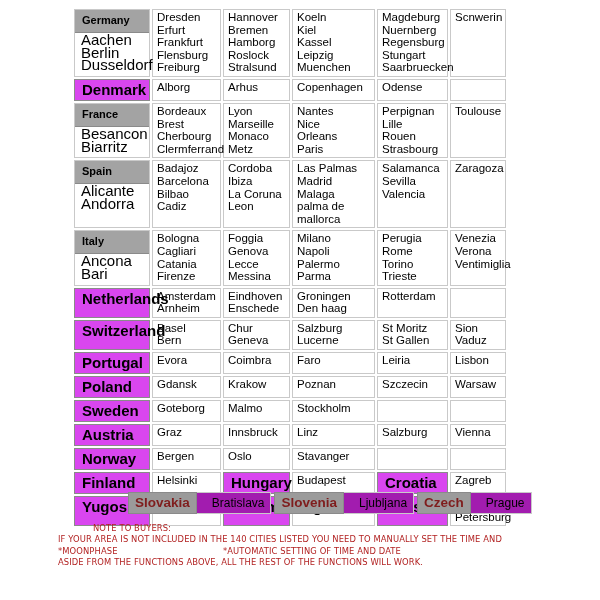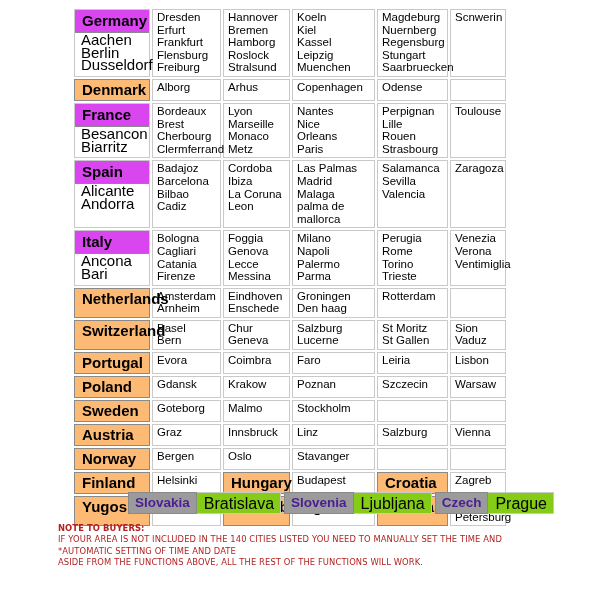--- a/index.html
+++ b/index.html
@@ -38,39 +38,39 @@
     padding: 1px 3px 2px 4px;
     font-size: 11.5px;
     line-height: 12.6px;
     color: #000000;
     background: #ffffff;
     border: 1px solid #c9c9c9;
     box-sizing: border-box;
     white-space: pre-line;
   }
   table.grid td.country {
-    background: #fdba74;
+    background: #d946ef;
     border: 1px solid #8a8a8a;
     font-weight: bold;
     font-size: 15px;
     line-height: 17px;
     color: #000000;
     padding: 1px 4px 2px 7px;
     white-space: nowrap;
   }
   table.grid td.country-stack {
     background: #ffffff;
     border: 1px solid #c9c9c9;
     padding: 0;
   }
   .country-stack .hdr {
-    background: #d946ef;
+    background: #a3a3a3;
     border-bottom: 1px solid #8a8a8a;
     font-weight: bold;
-    font-size: 15px;
+    font-size: 11px;
     line-height: 17px;
     padding: 2px 4px 3px 7px;
     white-space: nowrap;
   }
   .country-stack .extra {
     padding: 1px 3px 2px 6px;
     font-size: 15px;
     line-height: 12.6px;
     white-space: pre-line;
   }
@@ -92,47 +92,48 @@
     margin-right: 3px;
   }
   #bottom-strip .bc {
     background: #9b9b9b;
     border: 1px solid #8a8a8a;
     font-weight: bold;
     font-size: 13.5px;
     line-height: 15px;
     padding: 2px 6px 3px 6px;
     white-space: nowrap;
-    color: #4c1d95;
+    color: #7f1d1d;
   }
   #bottom-strip .bcity {
-    background: #84cc16;
+    background: #a21caf;
     border: 1px solid #c9c9c9;
     border-left: none;
-    font-size: 16px;
+    font-size: 12px;
     line-height: 15px;
-    padding: 3px 6px 2px 7px;
+    padding: 3px 6px 2px 15px;
     white-space: nowrap;
     color: #000;
   }
 
   
   #note {
     position: absolute;
     left: 58px;
     top: 523px;
     width: 500px;
     color: #b22222;
     font-family: "DejaVu Sans", sans-serif;
     font-size: 8.4px;
     line-height: 11.4px;
     letter-spacing: 0.1px;
   }
   #note .title {
-    font-weight: bold;
+    font-weight: normal;
+    margin-left: 35px;
   }
   #note .starline {
     display: flex;
   }
   #note .starline .s1 { width: 165px; }
 </style>
 </head>
 <body>
 
 <div id="page">
@@ -342,18 +343,19 @@
       <div class="pair">
         <div class="bc">Czech</div>
         <div class="bcity">Prague</div>
       </div>
     </div>
 
   <div id="note">
     <div class="title">NOTE TO BUYERS:</div>
     <div>IF YOUR AREA IS NOT INCLUDED IN THE 140 CITIES LISTED YOU NEED TO MANUALLY SET THE TIME AND</div>
     <div class="starline">
+      <span class="s1">*MOONPHASE</span>
       <span>*AUTOMATIC SETTING OF TIME AND DATE</span>
     </div>
     <div>ASIDE FROM THE FUNCTIONS ABOVE, ALL THE REST OF THE FUNCTIONS WILL WORK.</div>
   </div>
 
 </div>
 
 </body></html>

